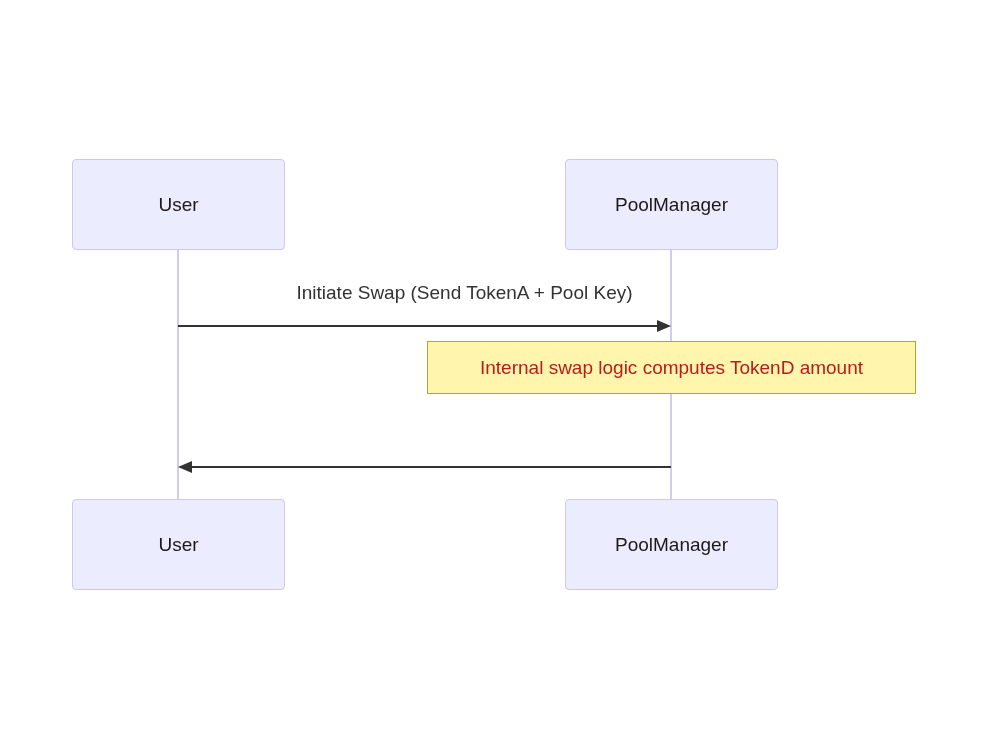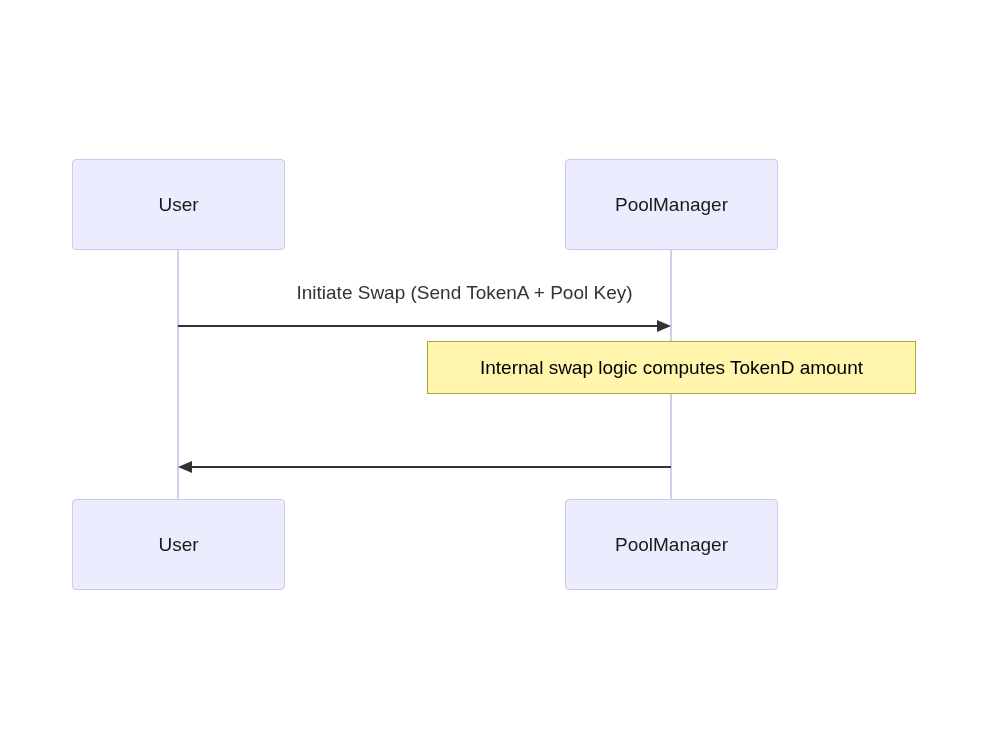--- a/index.html
+++ b/index.html
@@ -70,21 +70,21 @@
     top: 341px;
     width: 489px;
     height: 53px;
     box-sizing: border-box;
     background: var(--note-fill, #FFF5AD);
     border: 1.5px solid var(--note-border, #AAAA33);
     display: flex;
     align-items: center;
     justify-content: center;
     font-size: 19px;
-    color: #000000;
+    color: #b91c1c;
     white-space: nowrap;
   }
 </style>
 </head>
 <body>
 
 <div id="canvas">
 
   <div class="actor-box" style="left:72px; top:159px;">
     <span>User</span>

